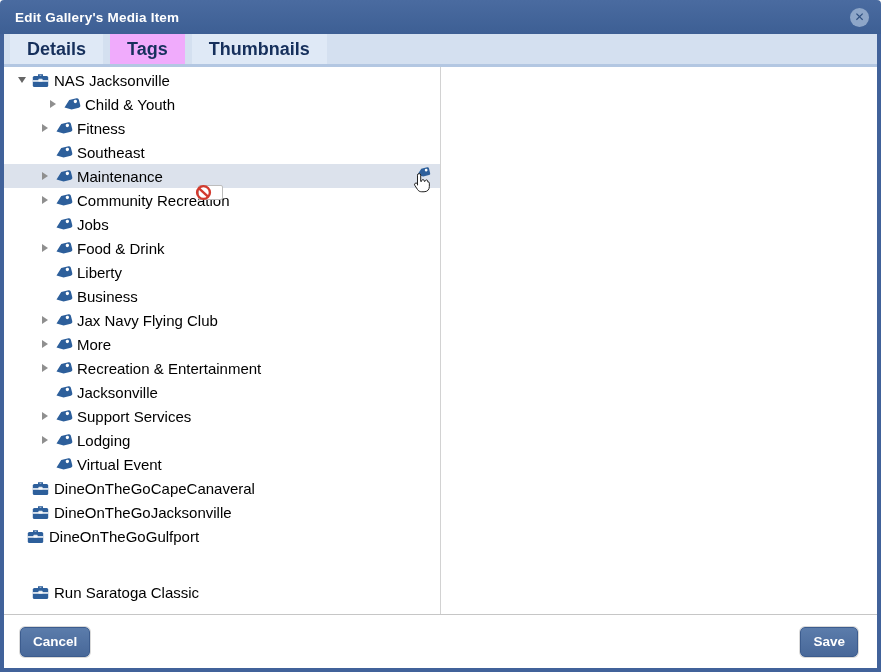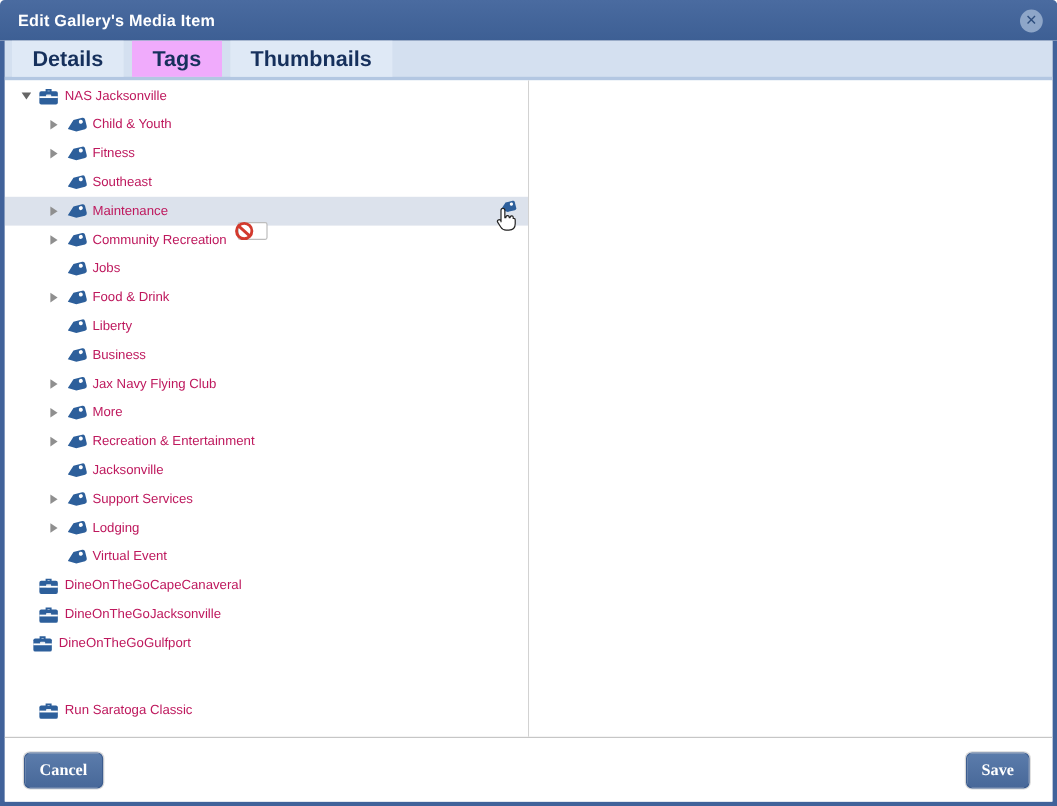--- a/index.html
+++ b/index.html
@@ -56,33 +56,33 @@
   .arrow-slot { width:14px; flex:0 0 14px; display:flex; align-items:center; justify-content:center; }
   .arrow-collapsed {
     width:0; height:0; border-top:4.5px solid transparent; border-bottom:4.5px solid transparent;
     border-left:6px solid #8f8f8f;
   }
   .arrow-expanded {
     width:0; height:0; border-left:4.5px solid transparent; border-right:4.5px solid transparent;
     border-top:6px solid #666;
   }
   .tree-icon { width:19px; flex:0 0 19px; height:17px; margin:0 4px 0 2px; display:flex; align-items:center; justify-content:center; }
-  .tree-label { font-size:11px; color:#be185d; white-space:nowrap; }
+  .tree-label { font-size:15px; color:#000000; white-space:nowrap; }
 
   
   .footer {
     height:54px; flex:0 0 54px; background:#fff; border-top:1px solid #c6c6c6;
     display:flex; align-items:center; justify-content:space-between; padding:0 19px 0 16px;
   }
   .btn {
     min-width:46px; height:30px; padding:4px 12px;
     background:linear-gradient(#5b7cab,#486899); border:1px solid #3c5c8e; border-radius:5px;
     color:#fff; font-weight:bold; font-size:13.5px; cursor:pointer;
     box-shadow:0 0 0 1px #d9d9d9;
-    font-family:Liberation Serif, serif;
+    font-family:Liberation Sans, sans-serif;
   }
 
   
   .drag-cursor { position:absolute; left:410px; top:166px; width:36px; height:32px; pointer-events:none; }
   .drag-cursor .mini-tag { position:absolute; left:5px; top:0; }
   .drag-cursor .hand { position:absolute; left:1px; top:6px; }
   .no-drop-proxy { position:absolute; left:195px; top:184px; width:30px; height:17px; pointer-events:none; }
   .no-drop-proxy .box {
     position:absolute; left:3px; top:1px; width:25px; height:15px;
     background:#fff; border:1px solid #bdbdbd; border-radius:2px;
@@ -118,21 +118,21 @@
             <span class="tree-icon">
               <svg width="17" height="16" viewBox="0 0 17 16">
   <path d="M6 2.2 h5 v2.4 h-1.6 V3.6 H7.6 v1 H6 Z" fill="#2d5f9b"></path>
   <rect x="0.8" y="4" width="15.4" height="11" rx="1.6" fill="#2d5f9b"></rect>
   <rect x="0.8" y="8.2" width="15.4" height="1.5" fill="#fff"></rect>
   <rect x="6.4" y="6.8" width="4.2" height="2.6" rx="0.6" fill="#fff" opacity="0.85"></rect>
 </svg>
             </span>
             <span class="tree-label">NAS Jacksonville</span>
           </div>
-          <div class="tree-row" style="padding-left: 34px;">
+          <div class="tree-row" style="padding-left: 34px; margin-left: 8px;">
             <span class="arrow-slot">
               <span class="arrow-collapsed"></span>
             </span>
             <span class="tree-icon">
               <svg width="19" height="15" viewBox="0 0 20 16">
   <g transform="rotate(-14 10 8)">
     <path d="M2 9.2 L8.8 2.8 H16.8 a2.1 2.1 0 0 1 2.1 2.1 v6.2 a2.1 2.1 0 0 1 -2.1 2.1 H8.8 Z" fill="#2d5f9b"></path>
     <circle cx="14.8" cy="5.8" r="1.8" fill="#fff"></circle>
   </g>
               </svg>

